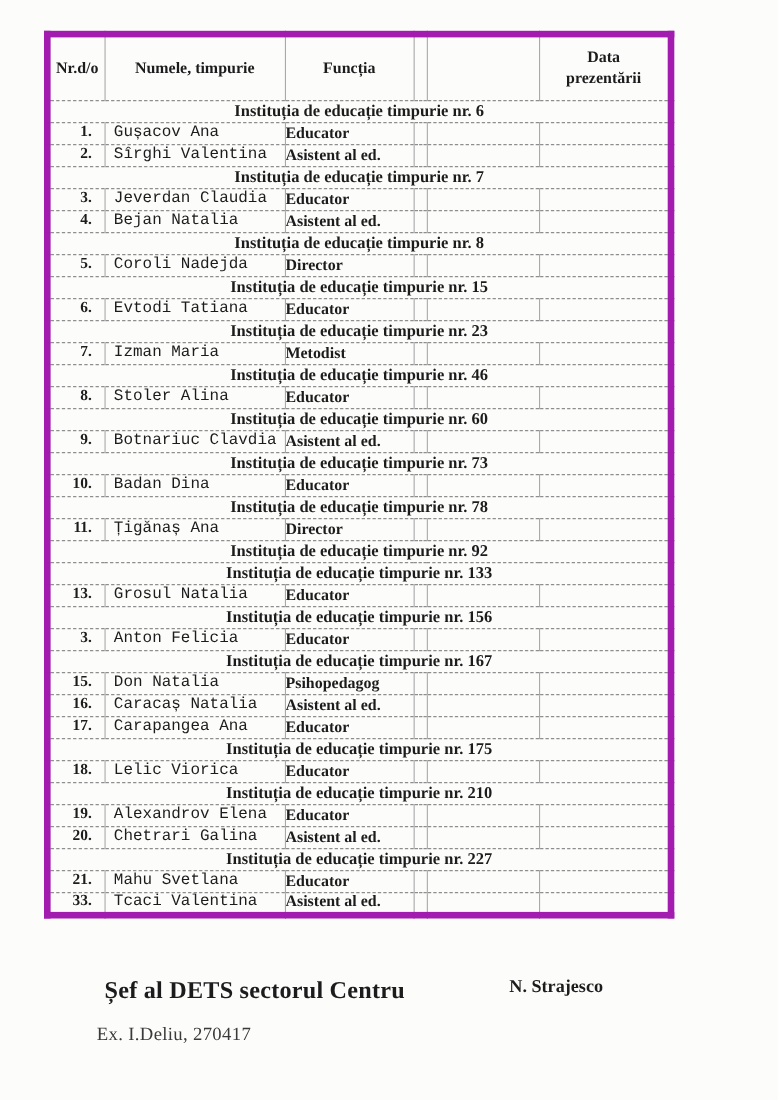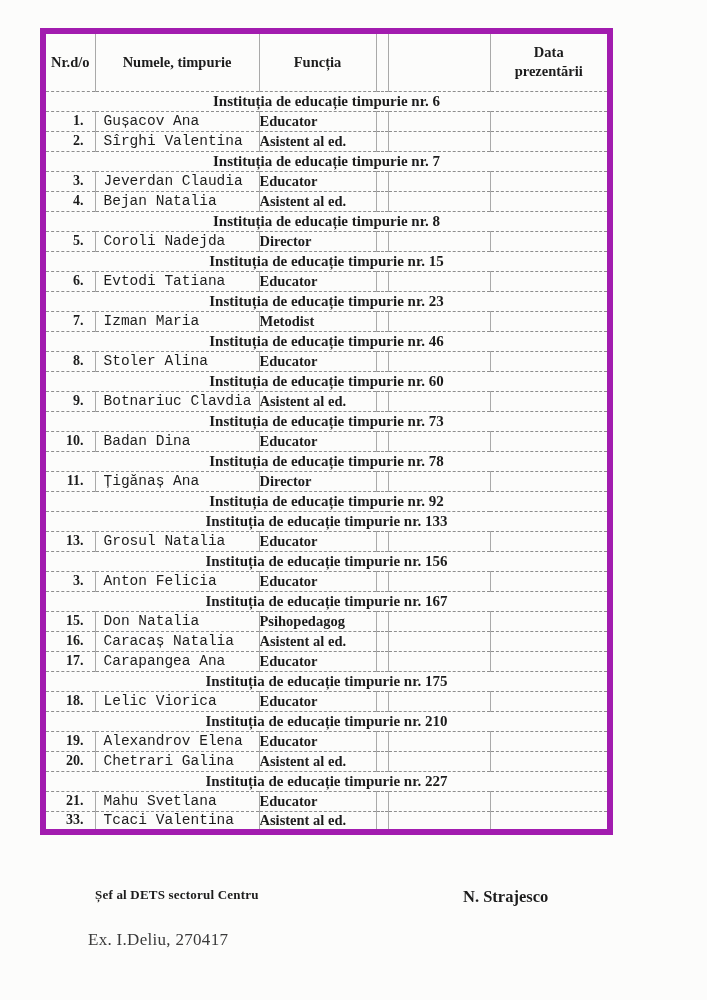--- a/index.html
+++ b/index.html
@@ -81,21 +81,21 @@
     font-weight: bold;
     font-size: 14.5px;
     vertical-align: middle;
   }
   .cell-blank { }
 
   .footer-title {
     position: absolute;
     left: 95px;
     top: 887px;
-    font-size: 13px;
+    font-size: 22px;
     font-weight: bold;
     letter-spacing: 0.2px;
   }
   .footer-name {
     position: absolute;
     left: 463px;
     top: 887px;
     font-size: 16.5px;
     font-weight: bold;
   }

